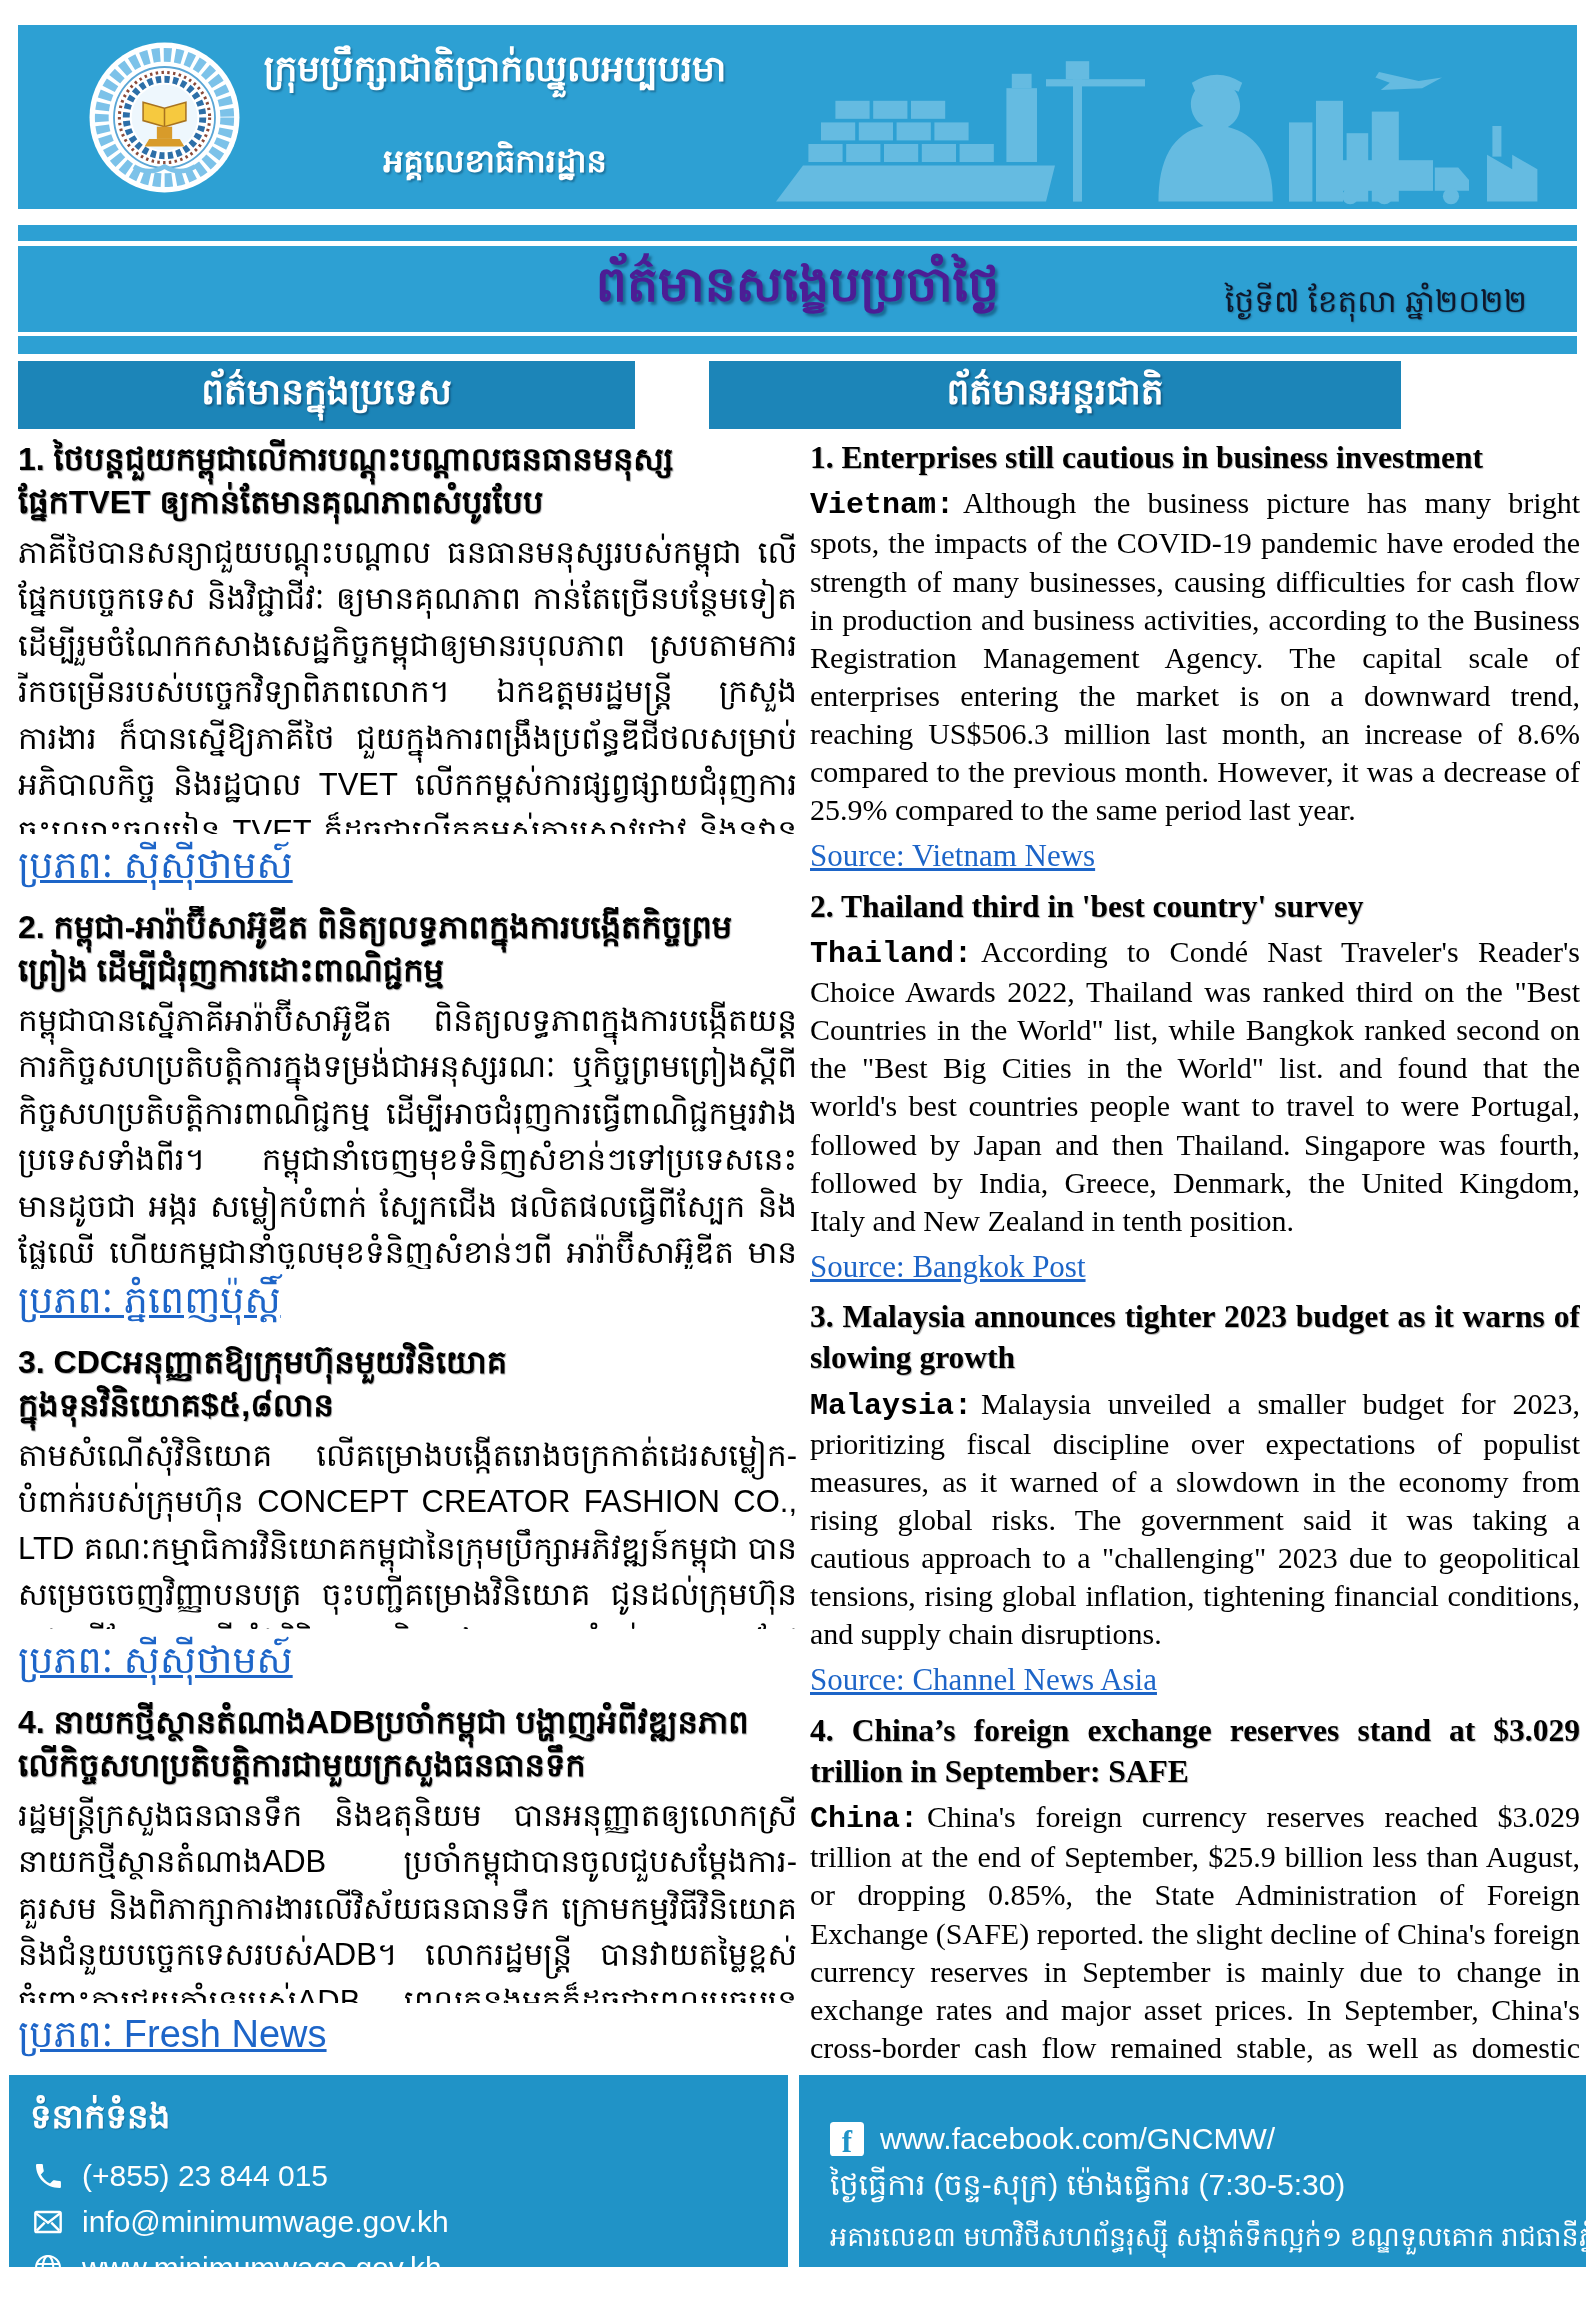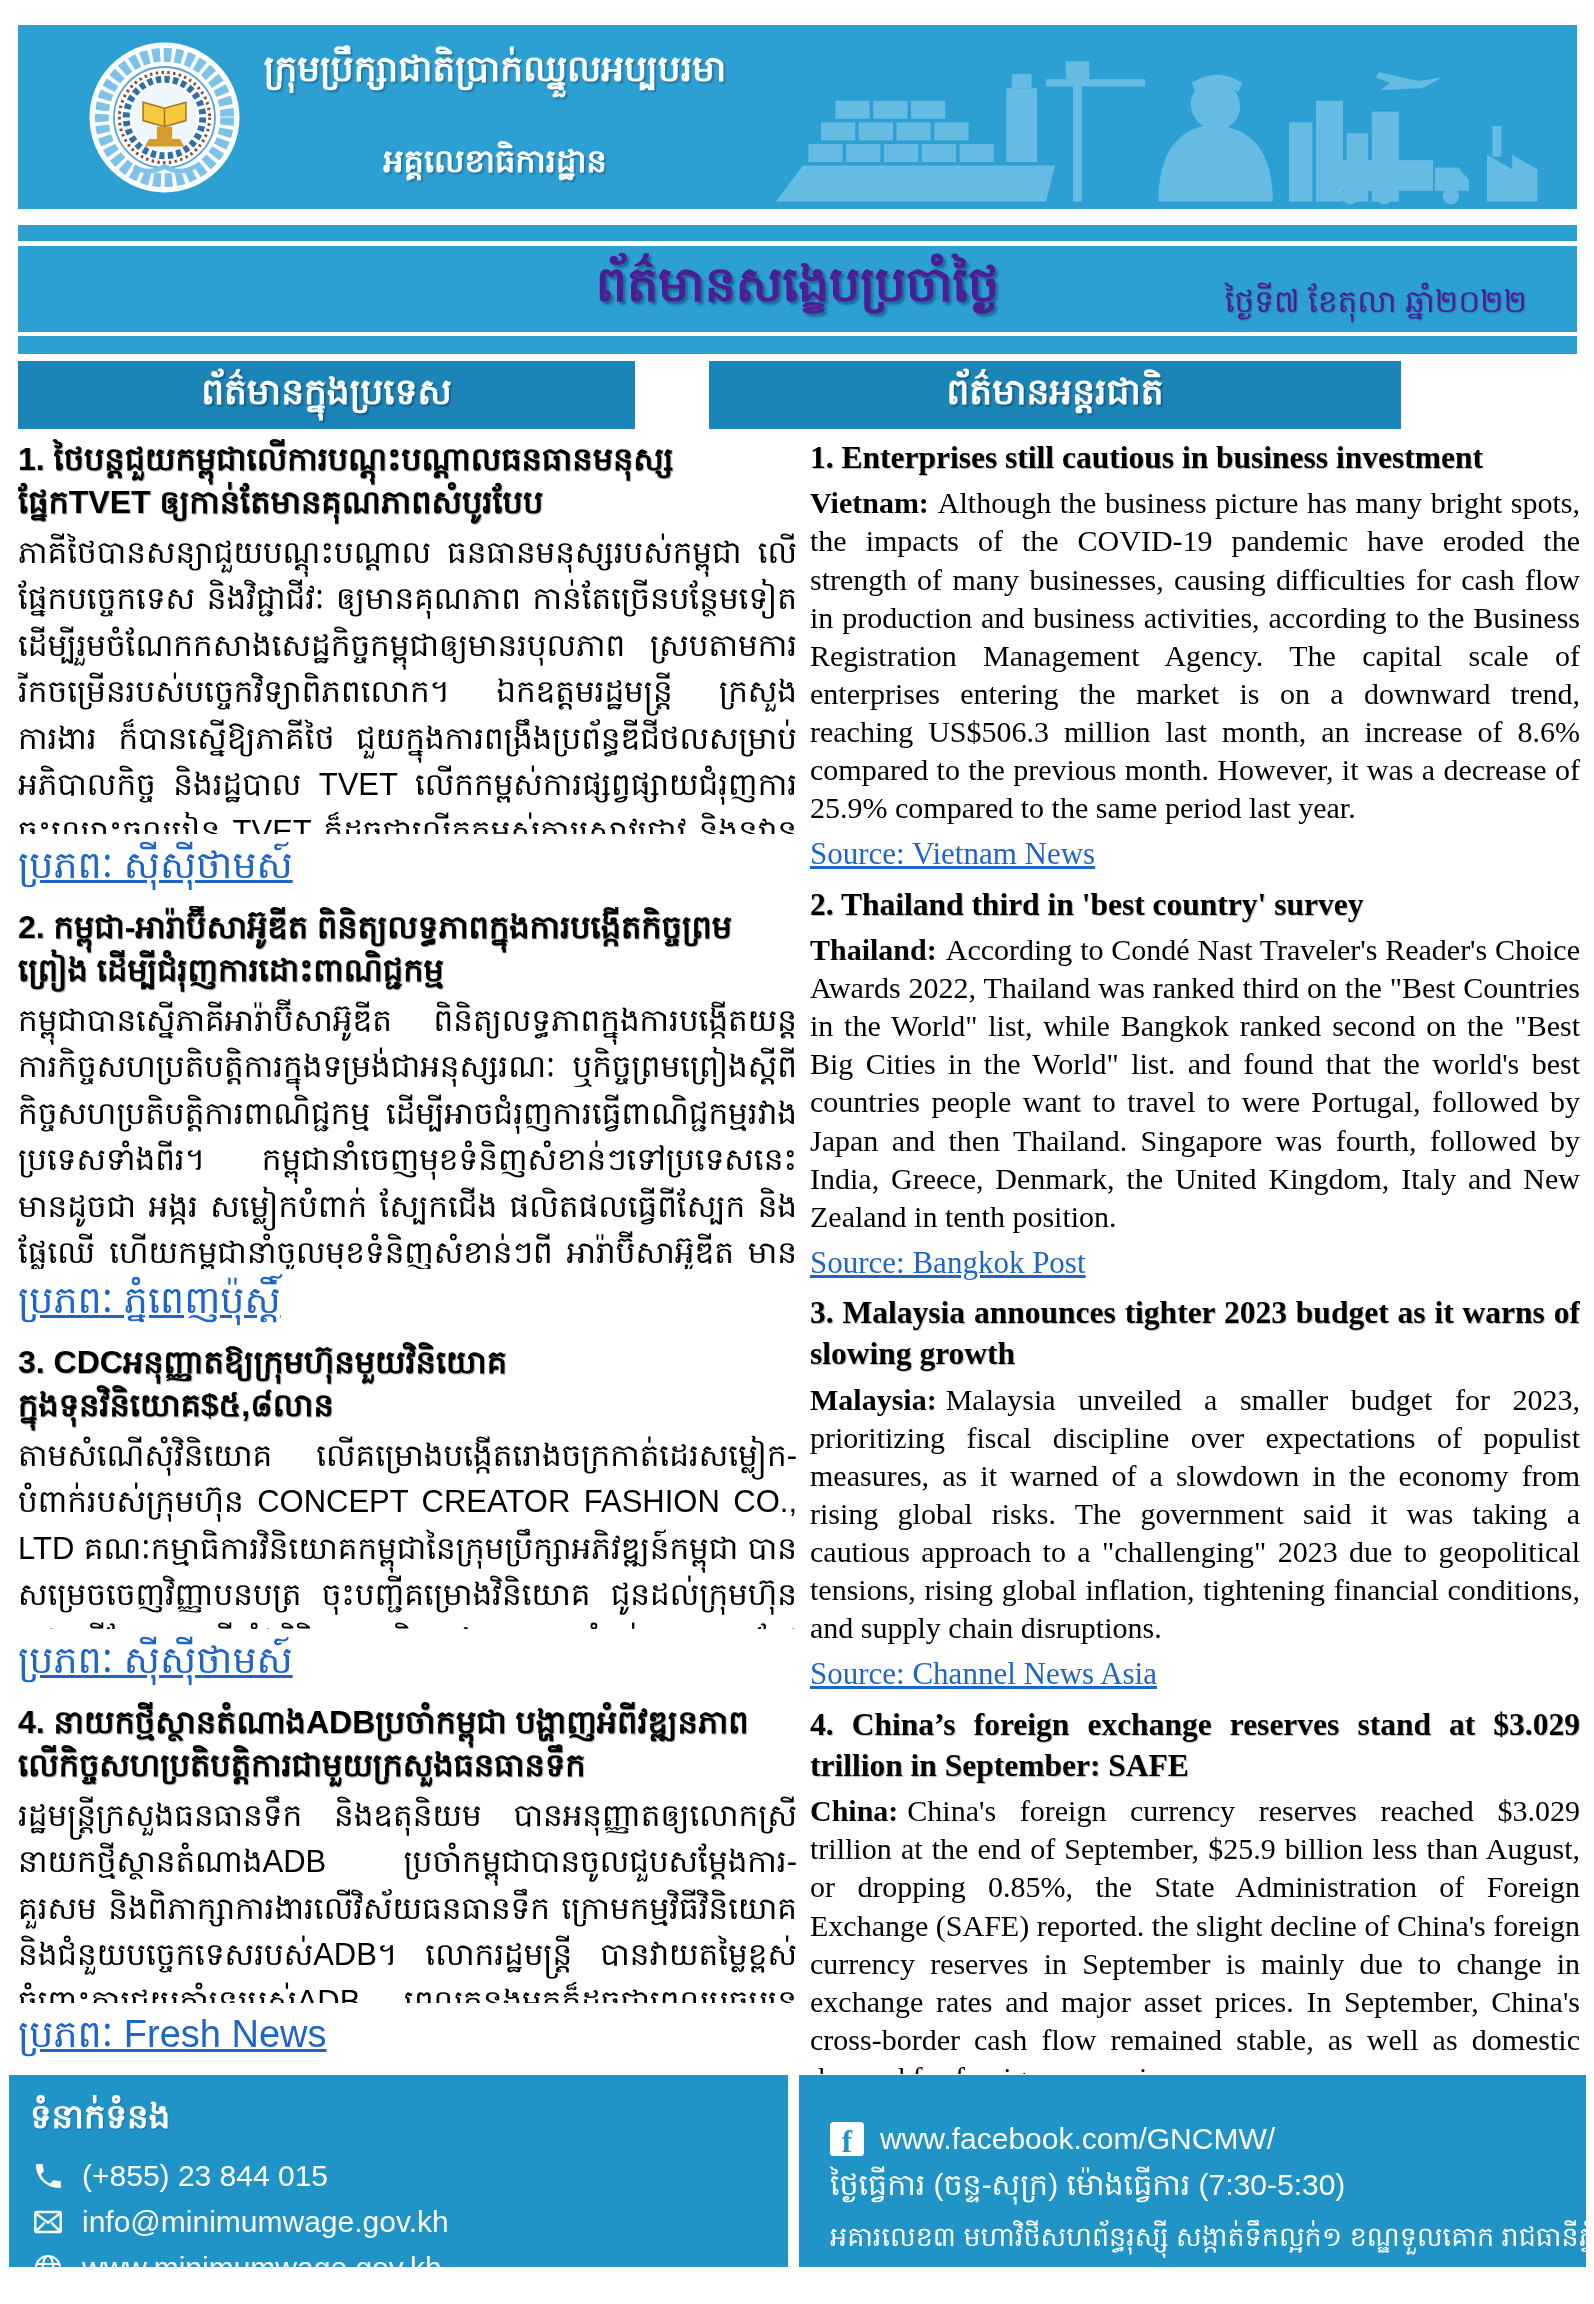--- a/index.html
+++ b/index.html
@@ -28,21 +28,21 @@
   .tb-main {
     position:absolute; left:0; top:21px; width:100%; height:86px; background:#2da0d3;
   }
   .tb-strip-bottom { position:absolute; left:0; top:111px; width:100%; height:18px; background:#2da0d3; }
   .doc-title {
     position:absolute; left:0; right:0; top:7.2px; text-align:center;
     font-size:49px; font-weight:bold; color:#4c1d95;
     text-shadow:2.7px 2.7px 2.7px rgba(0,40,70,.45);
   }
   .doc-date {
-    position:absolute; right:50px; bottom:5.4px; font-size:31px; color:#4c1d95;
+    position:absolute; right:50px; bottom:5.4px; font-size:31px; color:#0f172a;
     text-shadow:0.9px 0.9px 1.8px rgba(0,40,70,.35);
   }
   
   .col-header {
     position:absolute; top:361px; height:68px; background:#1c85b8;
     display:flex; align-items:center; justify-content:center;
     color:#ffffff; font-size:36px; font-weight:bold;
     text-shadow:1.8px 1.8px 1.8px rgba(0,30,60,.4);
   }
   .col-header.domestic { left:18px; width:617px; }
@@ -56,21 +56,21 @@
   .col-khmer .article:nth-child(1){ height:468px; }
   .col-khmer .article:nth-child(2){ height:435px; }
   .col-khmer .article:nth-child(3){ height:360px; }
   .col-khmer .article:nth-child(4){ height:374px; }
   .article-title { margin:0 0 5.4px 0; color:#000; }
   .col-khmer .article-title { font-size:32px; line-height:1.35; font-weight:bold; text-shadow:0.9px 0.9px 0.9px rgba(0,0,0,.35); }
   .col-english .article-title { font-family:"Liberation Serif", serif; font-size:31.5px; line-height:1.3; font-weight:bold; text-shadow:0.9px 0.9px 0.9px rgba(0,0,0,.3); text-align:justify; }
   .article-body { margin:0; text-align:justify; color:#000; }
   .col-khmer .article-body { font-size:31px; line-height:1.5; flex:0 1 auto; min-height:0; overflow:hidden; }
   .col-english .article-body { font-family:"Liberation Serif", serif; font-size:30px; line-height:1.27; }
-  .article-lead { margin-right:.3em; }
+  .article-lead { margin-right:.3em;font-family:Liberation Mono, monospace; }
   .article-source {
     display:inline-block; align-self:flex-start; margin:7.2px 0 9px 0;
     color:#1d65c8; text-decoration:underline;
   }
   .col-khmer .article-source { font-size:38px; }
   .col-english .article-source { font-family:"Liberation Serif", serif; font-size:31px; margin:9px 0 12.6px 0; }
   
   .f-box { position:absolute; top:2075px; height:192px; background:#2093c7; color:#fff; }
   .f-box.contact { left:9px; width:779px; padding:20px 0 0 21px; box-sizing:border-box; }
   .f-box.social  { left:799px; width:787px; padding:47px 0 0 31px; box-sizing:border-box; }

